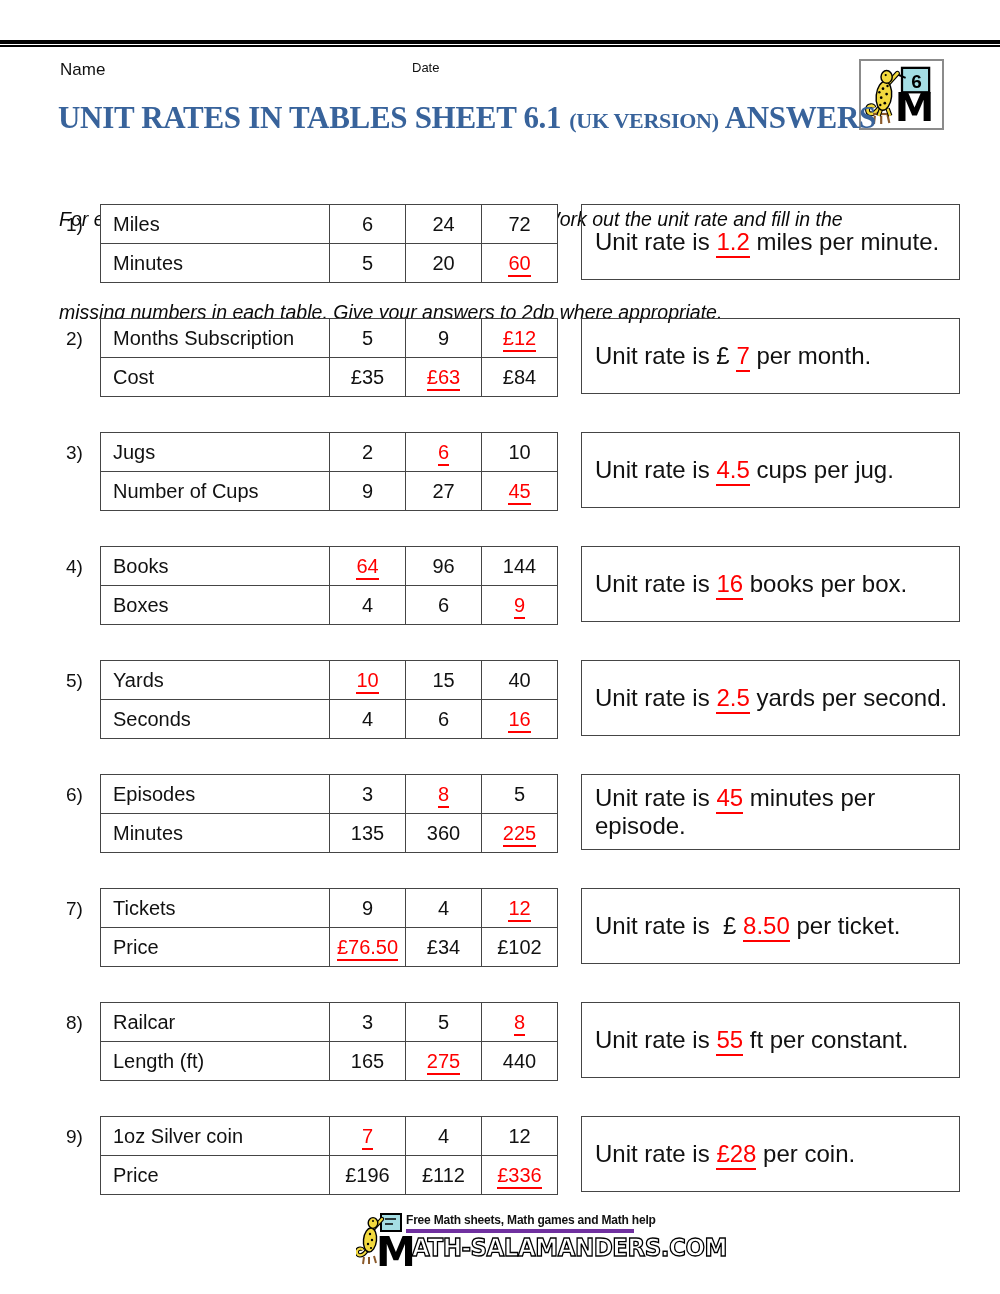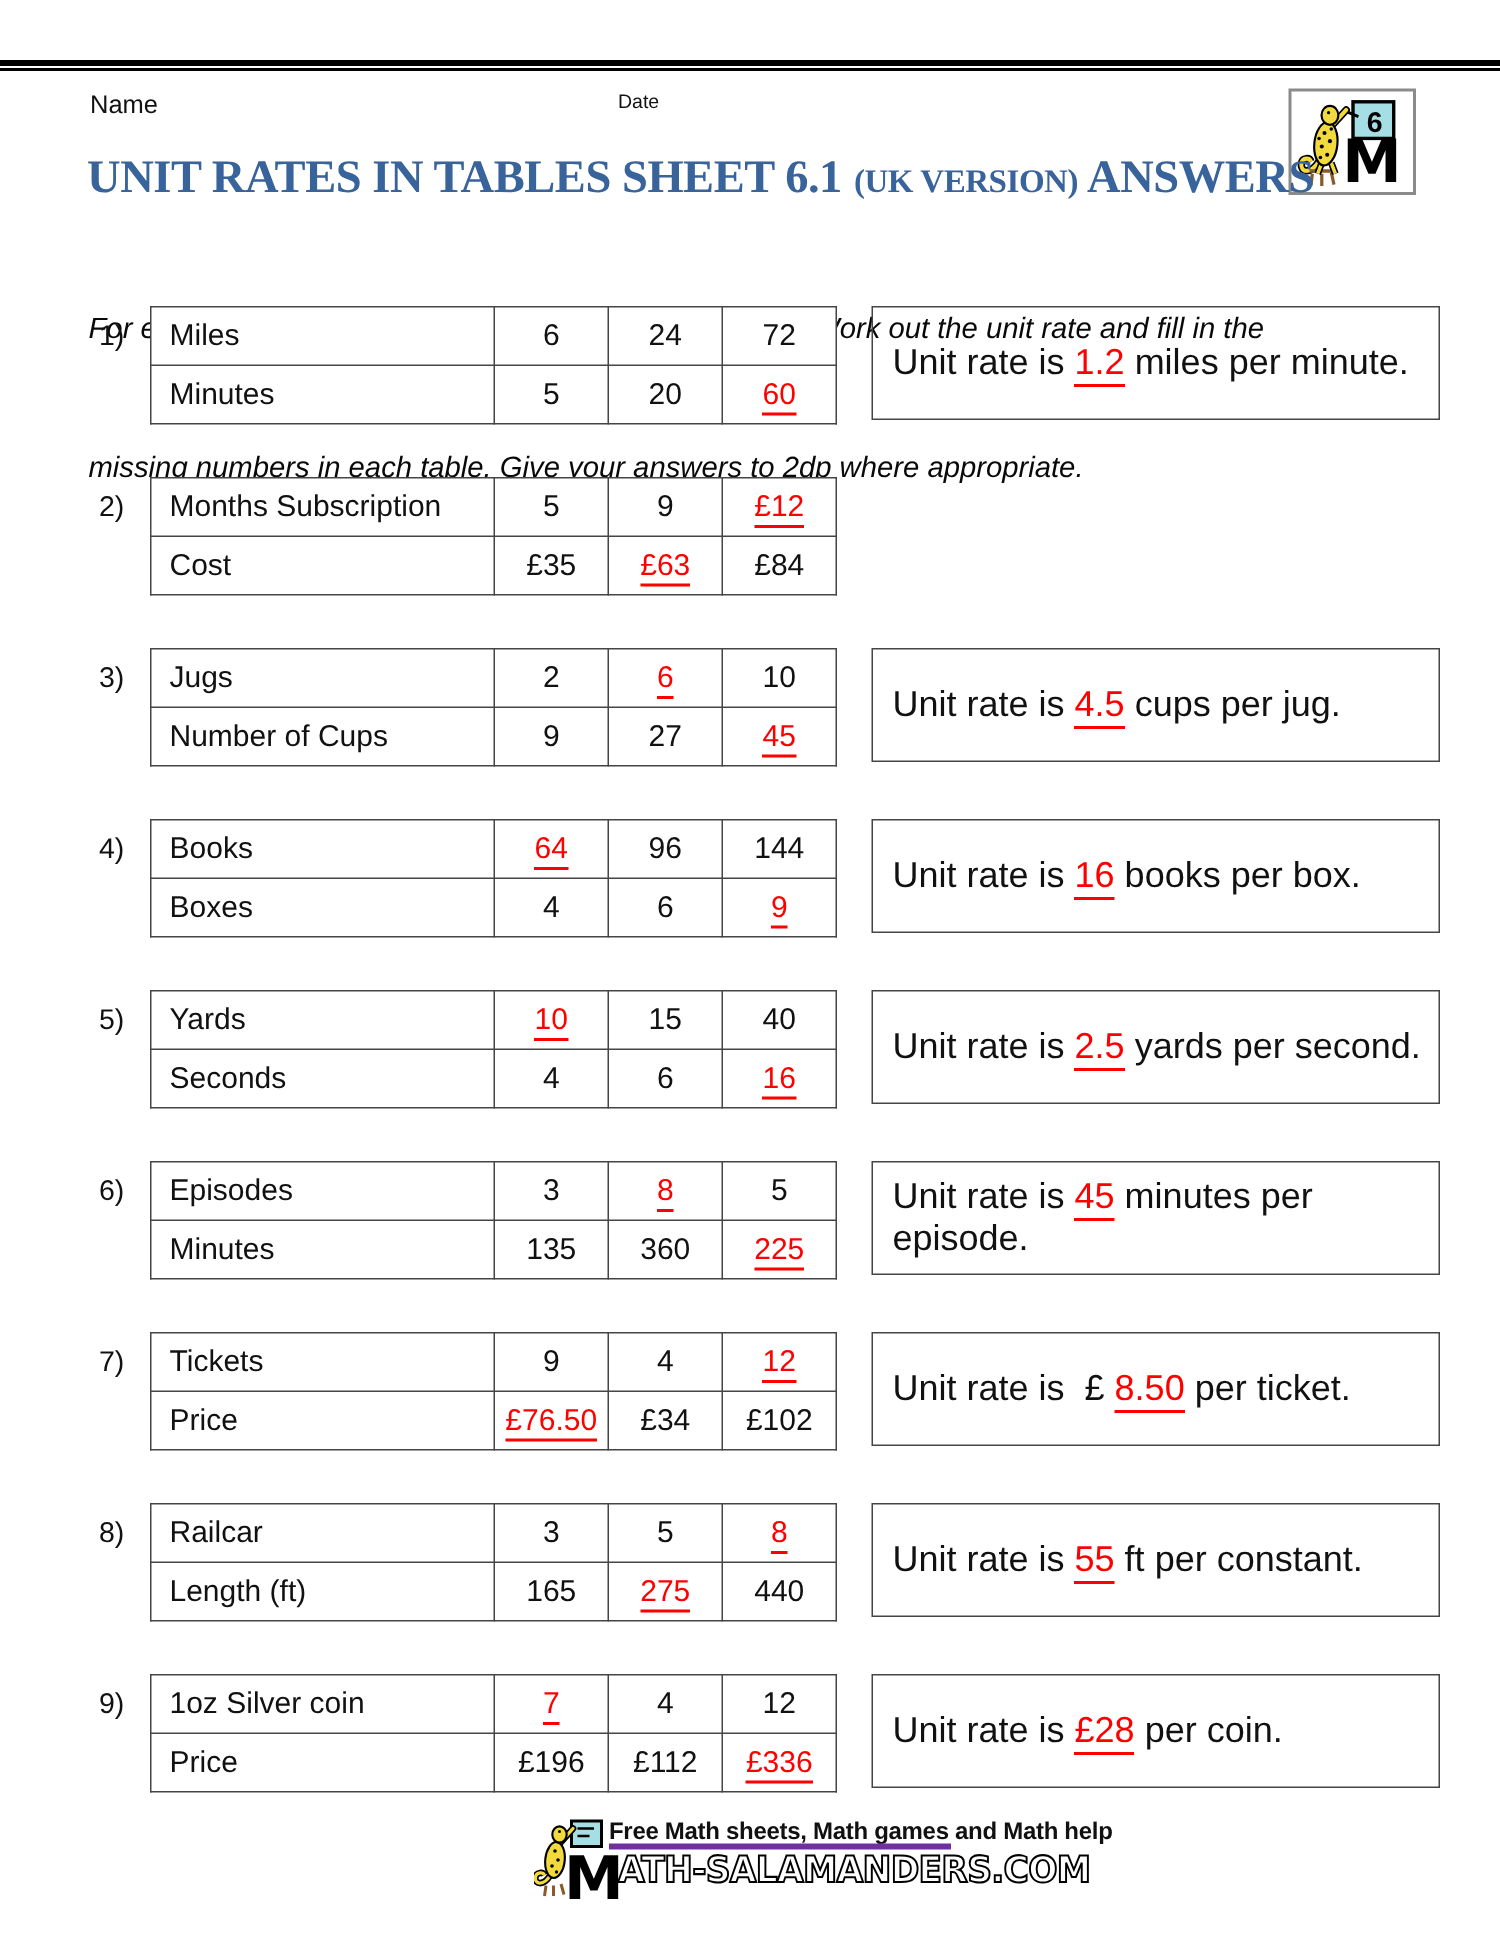--- a/index.html
+++ b/index.html
@@ -38,21 +38,21 @@
   .answer-box{margin-left:23px;width:364px;height:74px;border:1.5px solid #454545;
     display:flex;align-items:center;padding-left:13px;font-size:24px;}
   .answer-text span{white-space:pre-wrap;}
   .red{color:var(--red,#FF0000);}
   .u{border-bottom:2px solid var(--red,#FF0000);padding-bottom:1px;}
 
   
   .footer{position:absolute;left:0;top:1212px;width:1000px;display:flex;justify-content:center;}
   .footer-inner{position:relative;width:288px;height:56px;}
   .footer-icon{position:absolute;left:0;top:0;}
-  .tagline{position:absolute;left:50px;top:1px;font-size:16px;font-weight:bold;
+  .tagline{position:absolute;left:50px;top:1px;font-size:12px;font-weight:bold;
     letter-spacing:-0.2px;white-space:nowrap;}
   .purple-rule{position:absolute;left:50px;top:17px;width:228px;height:4px;
     background:var(--purple,#7030A0);}
   .wordmark{position:absolute;left:56px;top:22px;font-size:23px;font-weight:bold;
     letter-spacing:-0.5px;white-space:nowrap;color:#fff;
     -webkit-text-stroke:1.3px #000;font-family:"DejaVu Sans",sans-serif;
     transform:scaleY(1.05);transform-origin:top left;}
 </style>
 </head>
 <body>
@@ -141,20 +141,23 @@
             <td class="val"><span class="red u">£12</span></td>
           </tr>
           <tr>
             <td class="lbl">Cost</td>
             <td class="val"><span>£35</span></td>
             <td class="val"><span class="red u">£63</span></td>
             <td class="val"><span>£84</span></td>
           </tr>
         </tbody>
       </table>
+      <div class="answer-box">
+        <span class="answer-text"><span>Unit rate is £ </span><span class="red u">7</span><span> per month.</span></span>
+      </div>
     </div>
 
     <div class="question">
       <div class="qnum">3)</div>
       <table class="qtable">
         <tbody>
           <tr>
             <td class="lbl">Jugs</td>
             <td class="val"><span>2</span></td>
             <td class="val"><span class="red u">6</span></td>

